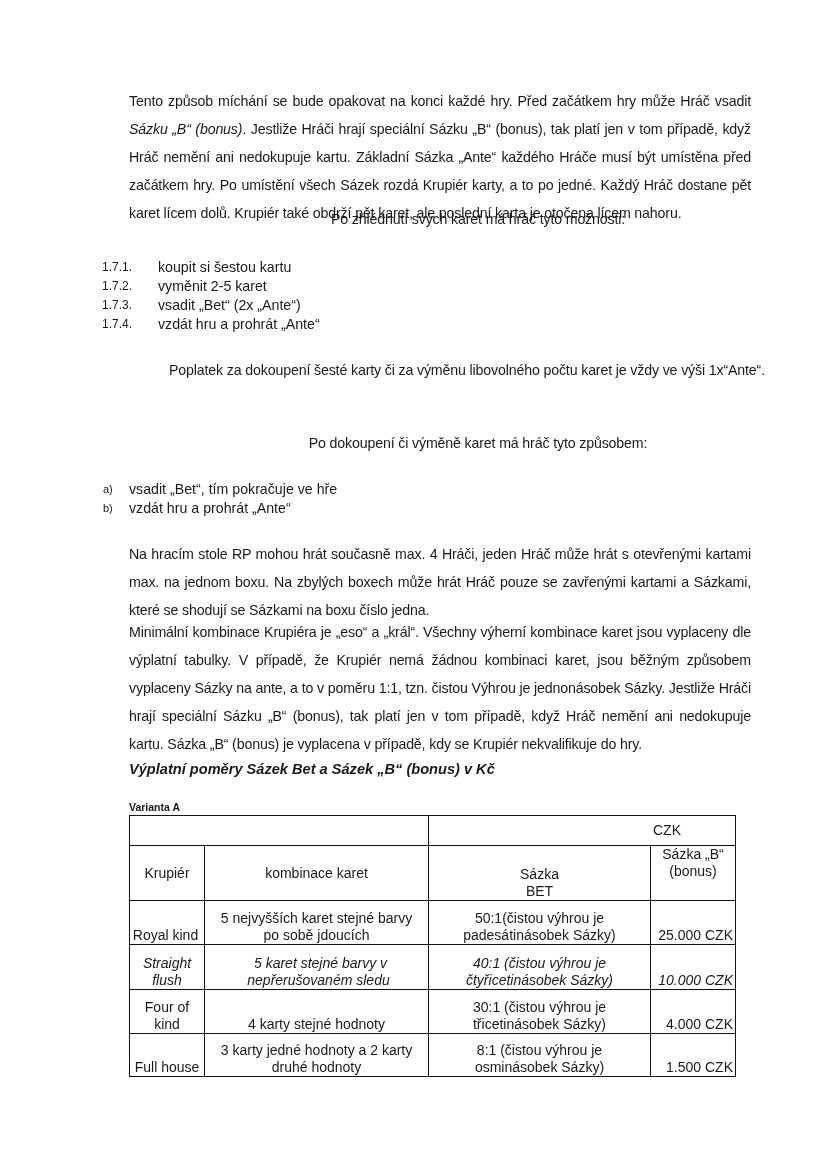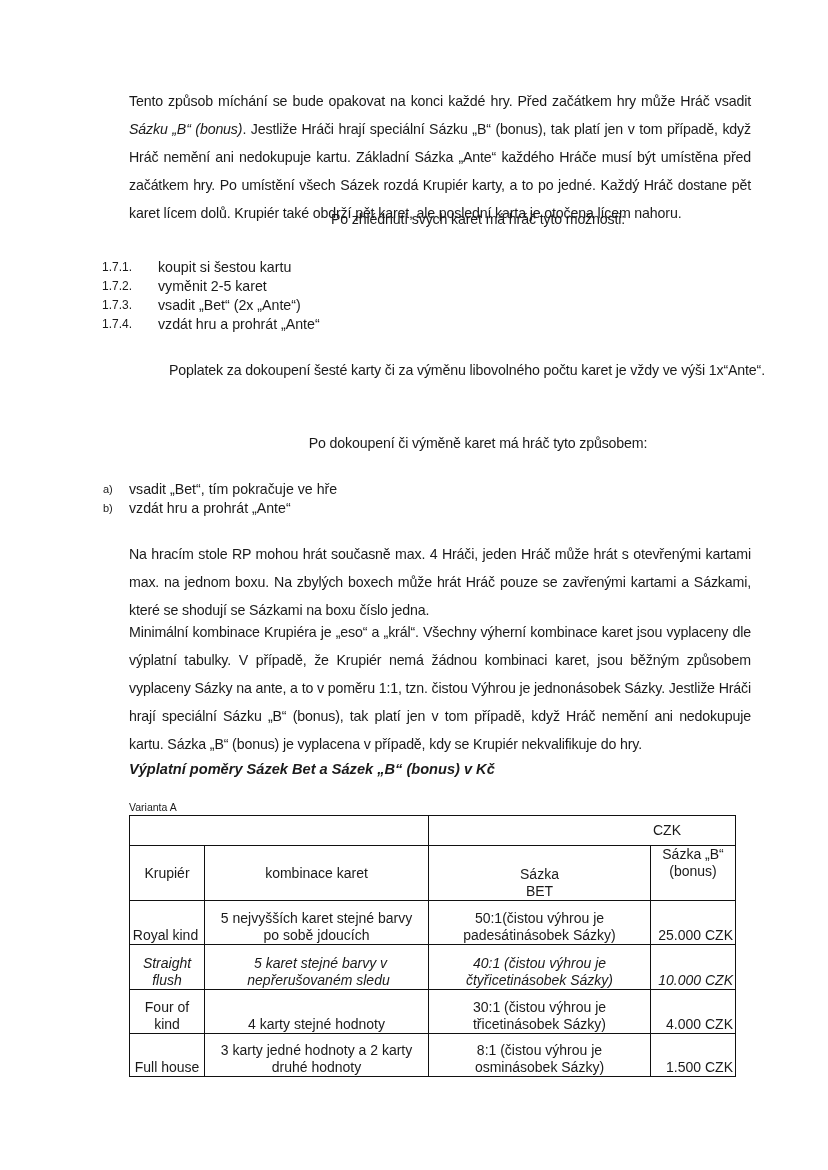--- a/index.html
+++ b/index.html
@@ -8,21 +8,21 @@
   .page { position: absolute; left: 0; top: 0; width: 828px; height: 1170px; }
   .para { position: absolute; left: 129px; width: 622px; font-size: 14.2px; line-height: 28px;
           text-align: justify; letter-spacing: -0.15px; }
   .para.left { text-align: center; margin-left: 38px; }
   .li { position: absolute; font-size: 14.2px; line-height: 19px; }
   .li .num { position: absolute; left: 102px; font-size: 12px; }
   .li .txt { position: absolute; left: 158px; white-space: nowrap; }
   .ali .num { position: absolute; left: 103px; font-size: 11px; }
   .ali .txt { position: absolute; left: 129px; white-space: nowrap; }
   .heading { position: absolute; left: 129px; top: 761px; font-size: 14.6px; font-weight: bold; font-style: italic; }
-  .variant { position: absolute; left: 129px; top: 801px; font-size: 10.5px; font-weight: normal; }
+  .variant { position: absolute; left: 129px; top: 801px; font-size: 10.5px; font-weight: bold; }
   table.pay { position: absolute; left: 129px; top: 815px; border-collapse: collapse;
               font-size: 14px; line-height: 17px; table-layout: fixed; }
   table.pay td { border: 1.6px solid #111; padding: 0 2px; vertical-align: bottom; }
   .c1 { width: 75px; } .c2 { width: 224px; } .c3 { width: 222px; } .c4 { width: 85px; }
   .tc { text-align: center; }
   .tr { text-align: right; }
 </style>
 </head>
 <body>
 

